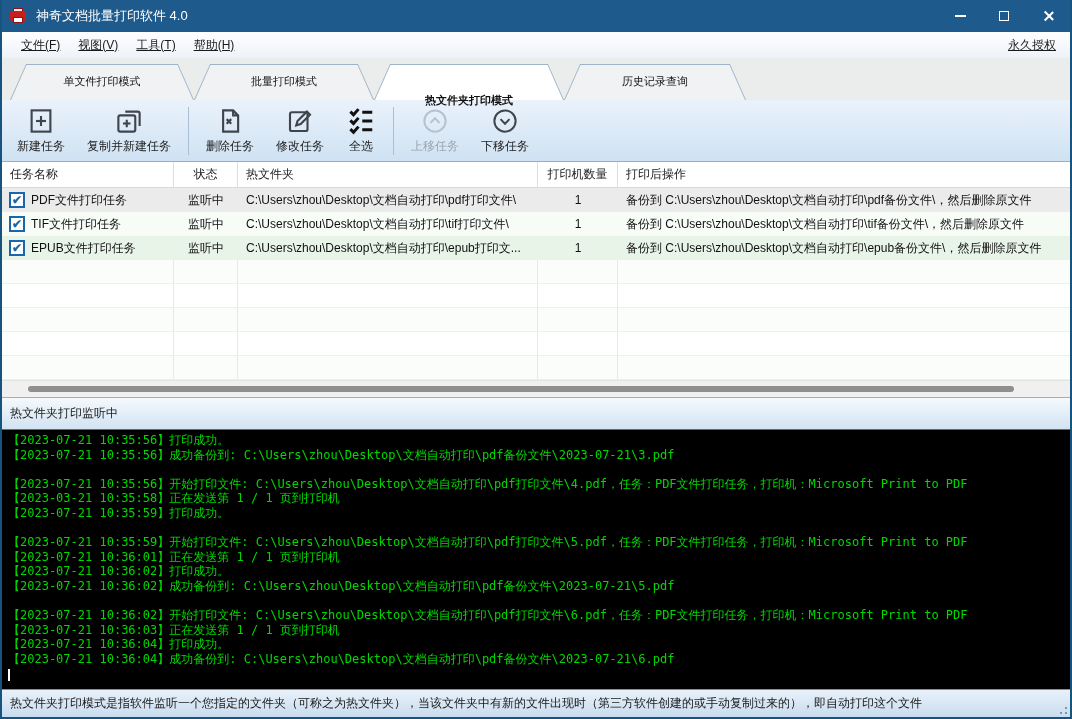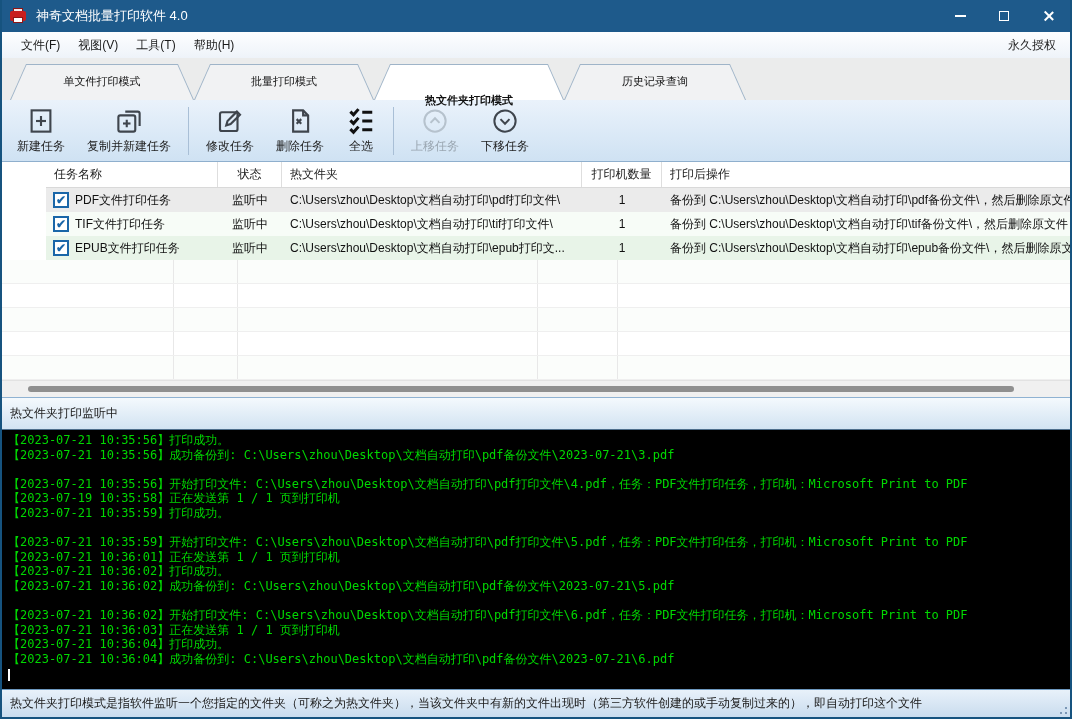--- a/index.html
+++ b/index.html
@@ -17,41 +17,41 @@
   .app-icon .paper2 { position:absolute; left:3px; top:9px; width:10px; height:6px; background:#fff; border:1px solid #8e1515; }
   .title-text { font-size:13px; }
   .tb-spacer { flex:1; }
   .win-btn { width:44px; height:32px; display:flex; align-items:center; justify-content:center; cursor:default; }
   .glyph-min { width:11px; height:1.5px; background:#fff; }
   .glyph-max { width:10px; height:10px; border:1.5px solid #fff; }
   .glyph-close { position:relative; width:12px; height:12px; }
   .glyph-close::before,.glyph-close::after { content:""; position:absolute; left:5.5px; top:0; width:1.5px; height:12px; background:#fff; }
   .glyph-close::before { transform:rotate(45deg); } .glyph-close::after { transform:rotate(-45deg); }
   
-  .menubar { height:26px; flex:none; display:flex; align-items:center; background:linear-gradient(#fdfeff,#eef3f9); font-size:12px; color:#1a1a1a; padding:4px 10px; }
+  .menubar { height:26px; flex:none; display:flex; align-items:center; background:linear-gradient(#fdfeff,#eef3f9); font-size:12px; color:#1a1a1a; padding:4px 10px;text-decoration:underline; }
   .menu-item { padding:4px 9px; }
   .menu-spacer { flex:1; }
   .license { padding-right:4px; color:#222; }
   
   .tabstrip { height:42px; flex:none; background:#ebecec; display:flex; align-items:flex-end; padding-left:8px; }
   .tab { position:relative; height:36px; flex:none; cursor:default; }
   .tab .shape { position:absolute; inset:0; background:#9fb4c8; clip-path:polygon(16px 0, calc(100% - 16px) 0, 100% 100%, 0 100%); }
   .tab .fill { position:absolute; left:1px; right:1px; top:1px; bottom:0; background:#f1f2f3; clip-path:polygon(15.5px 0, calc(100% - 15.5px) 0, 100% 100%, 0 100%); }
   .tab .lab { position:absolute; inset:0; display:flex; align-items:center; justify-content:center; font-size:11px; color:#111; padding-bottom:2px; }
   .tab.active .fill { background:#ffffff; }
   .tab.active .lab { font-weight:bold;margin-top:36px; }
   
   .toolbar { height:62px; flex:none; background:linear-gradient(#eaf2fb,#cfe2f3); border-bottom:1px solid #8fafcd; display:flex; align-items:center; padding:0 4px; }
   .tbtn { display:flex; flex-direction:column; align-items:center; gap:2px; padding:4px 11px; font-size:12px; color:#1d1d1d; cursor:default; }
   .tbtn svg { display:block; }
   .tbtn.disabled { color:#9aa6b1; }
   .tsep { width:1px; height:48px; background:#a9bfd6; margin:0 6px; flex:none; }
   
   .table { flex:none; background:#fff; font-size:12px; color:#111; }
-  .trow { display:grid; grid-template-columns:172px 64px 300px 80px 1fr; align-items:center; height:24px;margin-left:44px; }
+  .trow { display:grid; grid-template-columns:172px 64px 300px 80px 1fr; align-items:center; height:24px; }
   .thead { height:26px; border-bottom:1px solid #d9d9d9; background:#fff; color:#222; }
   .thead .cell { border-right:1px solid #dedede; height:100%; display:flex; align-items:center; }
   .cell { padding:0 8px; overflow:hidden; white-space:nowrap; }
   .cell.center { justify-content:center; text-align:center; }
   .row-0 { background:#ebebeb; }
   .row-1 { background:#f7fcf7; }
   .row-2 { background:#e8f4e8; }
   .namecell { display:flex; align-items:center; gap:6px; padding-left:7px; }
   .cb { width:16px; height:16px; border:2px solid #1a66a8; background:#fff; color:#1a66a8; font-size:12px; font-weight:bold; line-height:12px; display:flex; align-items:center; justify-content:center; flex:none; }
   .erow { display:grid; grid-template-columns:172px 64px 300px 80px 1fr; height:24px; border-bottom:1px solid #efefef; }
@@ -145,33 +145,33 @@
         <path d="M9 4.5 h10 a1.5 1.5 0 0 1 1.5 1.5 v10"></path>
         <rect x="3.5" y="7.5" width="13.5" height="13" rx="1.5"></rect>
         <line x1="10.2" y1="11" x2="10.2" y2="17"></line>
           <line x1="7.2" y1="14" x2="13.2" y2="14"></line>
       </svg>
       <span>复制并新建任务</span>
     </div>
     <div class="tsep"></div>
     <div class="tbtn">
       <svg width="30" height="30" viewBox="0 0 24 24" fill="none" stroke="#3f454d" stroke-width="1.7">
-        <rect x="4" y="5" width="14" height="15" rx="1.5"></rect>
-        <path d="M9 15.5 l1-3.5 7.5-7.5 2.5 2.5 -7.5 7.5 z"></path>
-      </svg>
-      <span>修改任务</span>
-    </div>
-    <div class="tbtn">
-      <svg width="30" height="30" viewBox="0 0 24 24" fill="none" stroke="#3f454d" stroke-width="1.7">
         <path d="M6.5 3.5 h8 l4 4 v13 h-12 z"></path>
           <path d="M14.5 3.5 v4 h4"></path>
         <line x1="9.3" y1="10.5" x2="13" y2="14.2"></line>
           <line x1="13" y1="10.5" x2="9.3" y2="14.2"></line>
       </svg>
       <span>删除任务</span>
+    </div>
+    <div class="tbtn">
+      <svg width="30" height="30" viewBox="0 0 24 24" fill="none" stroke="#3f454d" stroke-width="1.7">
+        <rect x="4" y="5" width="14" height="15" rx="1.5"></rect>
+        <path d="M9 15.5 l1-3.5 7.5-7.5 2.5 2.5 -7.5 7.5 z"></path>
+      </svg>
+      <span>修改任务</span>
     </div>
     <div class="tbtn">
       <svg width="30" height="30" viewBox="0 0 24 24" fill="none" stroke="#111" stroke-width="2.4">
         <path d="M3.5 4.5 l2.5 2.5 4-4.5"></path>
           <line x1="13" y1="5" x2="21" y2="5"></line>
         <path d="M3.5 11.5 l2.5 2.5 4-4.5"></path>
           <line x1="13" y1="12" x2="21" y2="12"></line>
         <path d="M3.5 18.5 l2.5 2.5 4-4.5"></path>
           <line x1="13" y1="19" x2="21" y2="19"></line>
       </svg>
@@ -279,21 +279,21 @@
 
   <div class="listenbar">
     <span>热文件夹打印监听中</span>
   </div>
 
   <div class="console">
     <div class="cline">【2023-07-21 10:35:56】打印成功。</div>
     <div class="cline">【2023-07-21 10:35:56】成功备份到: C:\Users\zhou\Desktop\文档自动打印\pdf备份文件\2023-07-21\3.pdf</div>
     <div class="cline"></div>
     <div class="cline">【2023-07-21 10:35:56】开始打印文件: C:\Users\zhou\Desktop\文档自动打印\pdf打印文件\4.pdf，任务：PDF文件打印任务，打印机：Microsoft Print to PDF</div>
-    <div class="cline">【2023-07-19 10:35:58】正在发送第 1 / 1 页到打印机</div>
+    <div class="cline">【2023-03-21 10:35:58】正在发送第 1 / 1 页到打印机</div>
     <div class="cline">【2023-07-21 10:35:59】打印成功。</div>
     <div class="cline"></div>
     <div class="cline">【2023-07-21 10:35:59】开始打印文件: C:\Users\zhou\Desktop\文档自动打印\pdf打印文件\5.pdf，任务：PDF文件打印任务，打印机：Microsoft Print to PDF</div>
     <div class="cline">【2023-07-21 10:36:01】正在发送第 1 / 1 页到打印机</div>
     <div class="cline">【2023-07-21 10:36:02】打印成功。</div>
     <div class="cline">【2023-07-21 10:36:02】成功备份到: C:\Users\zhou\Desktop\文档自动打印\pdf备份文件\2023-07-21\5.pdf</div>
     <div class="cline"></div>
     <div class="cline">【2023-07-21 10:36:02】开始打印文件: C:\Users\zhou\Desktop\文档自动打印\pdf打印文件\6.pdf，任务：PDF文件打印任务，打印机：Microsoft Print to PDF</div>
     <div class="cline">【2023-07-21 10:36:03】正在发送第 1 / 1 页到打印机</div>
     <div class="cline">【2023-07-21 10:36:04】打印成功。</div>

